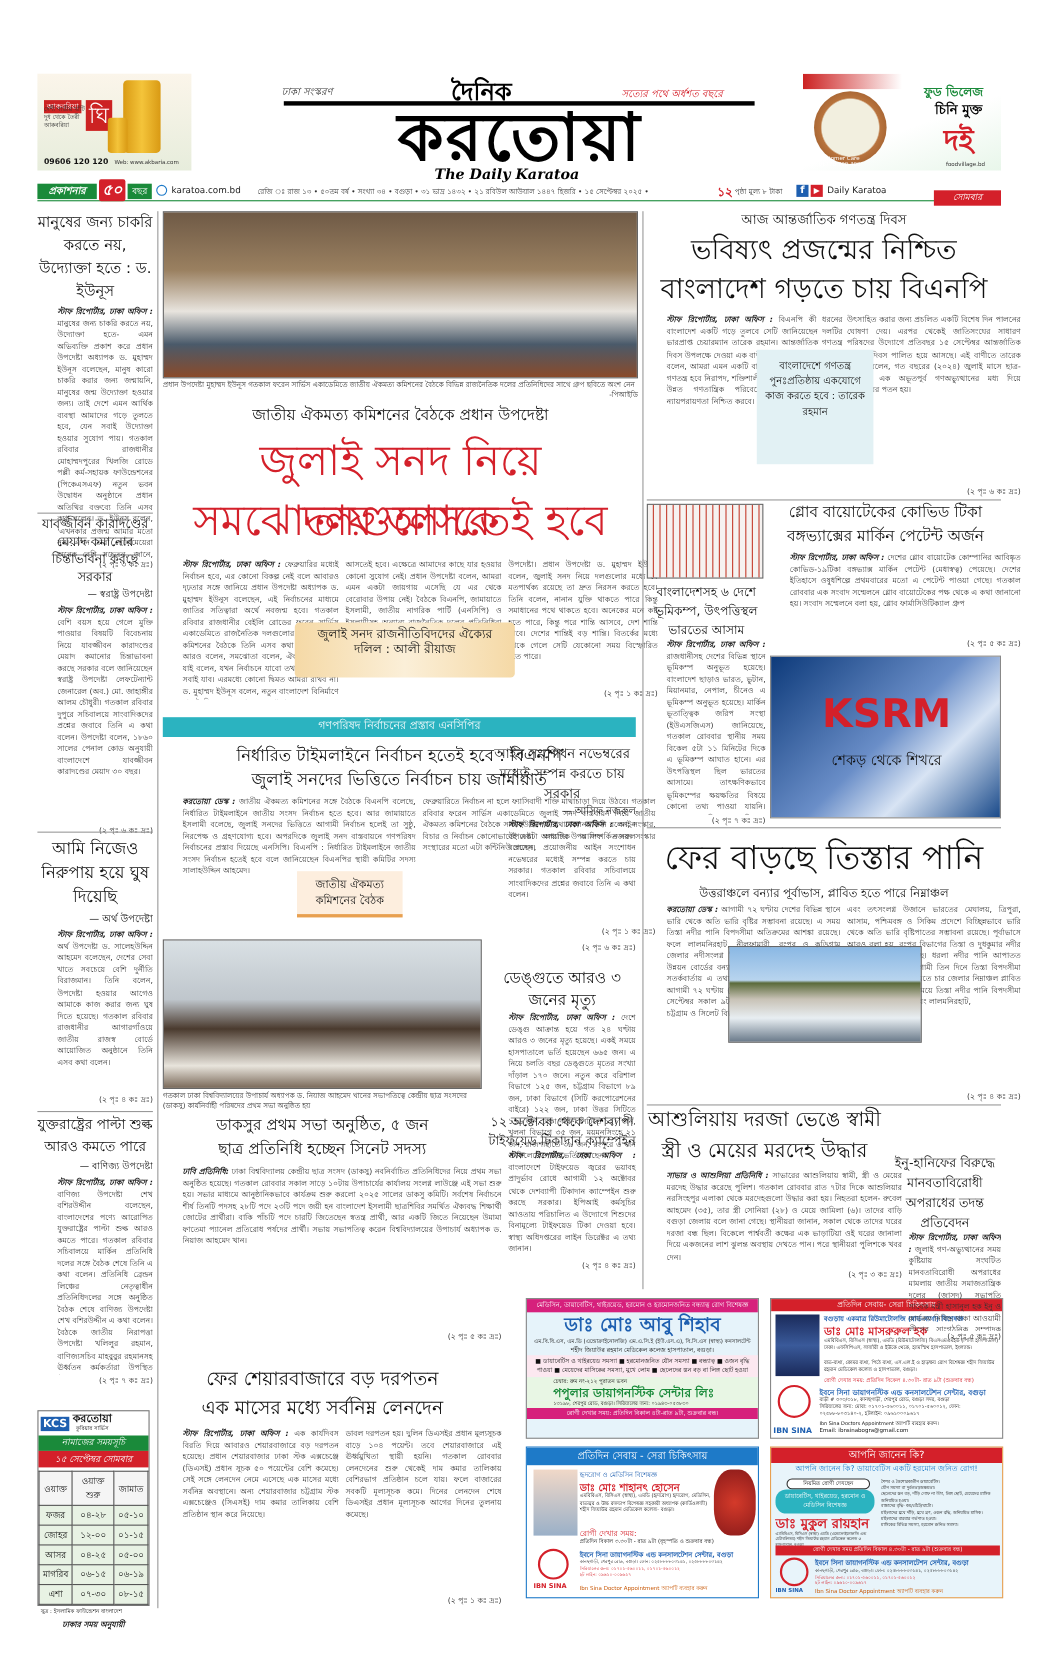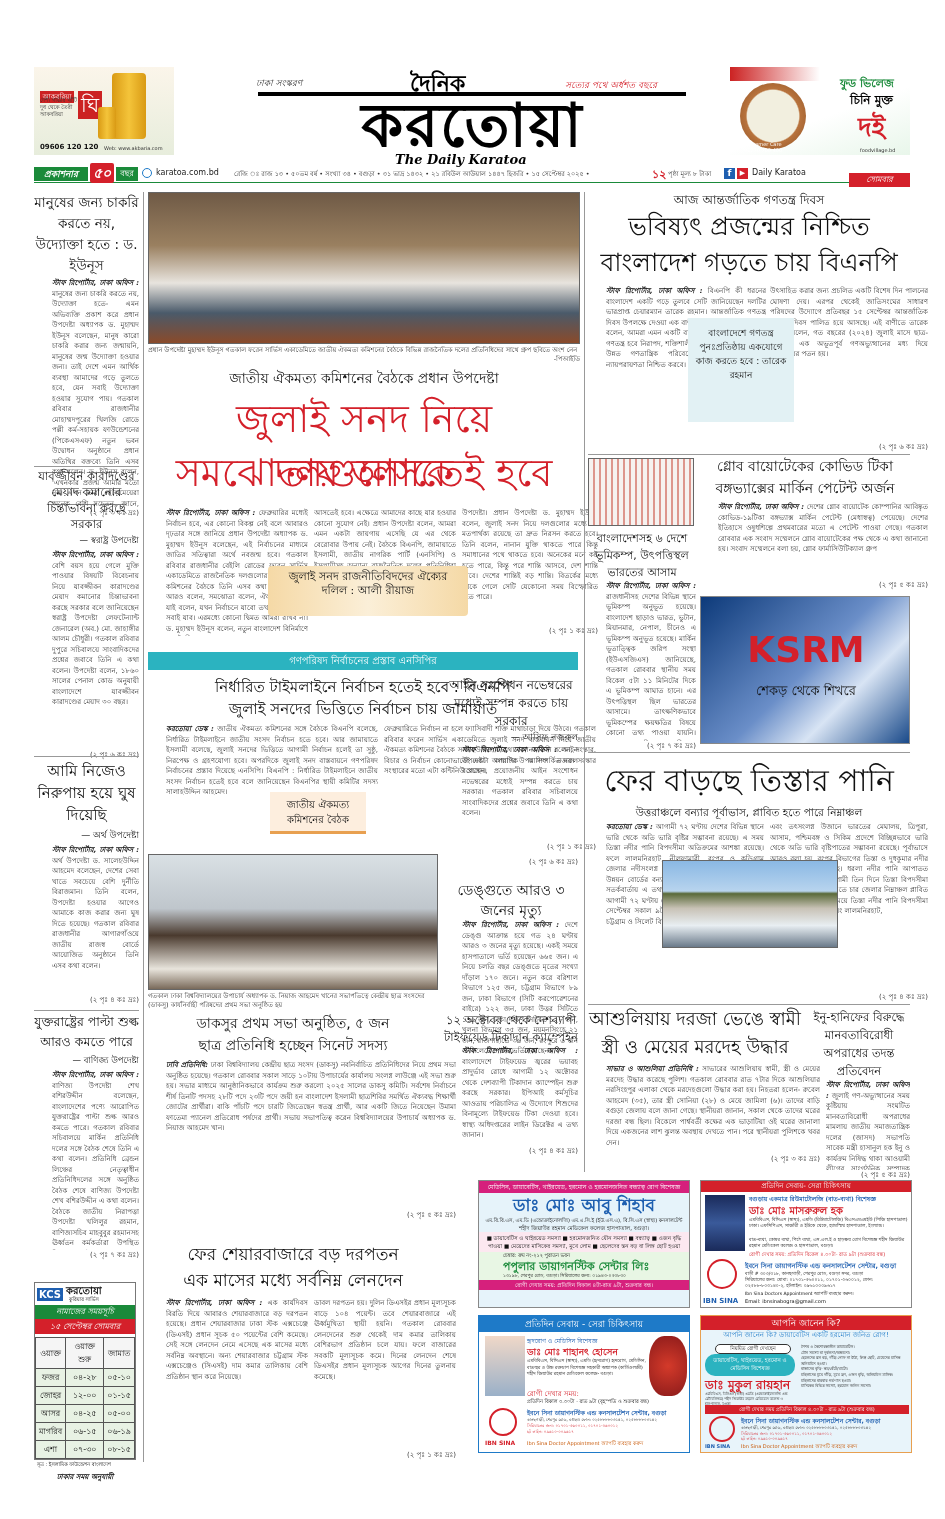--- a/index.html
+++ b/index.html
@@ -300,16 +300,16 @@
 <div class="abs photo" style="left:662px;top:860px;width:176px;height:88px;background:linear-gradient(180deg,#8ab8e4 0%,#b8d4ee 35%,#5a6a3a 38%,#c8c2b6 55%,#e8eef2 75%,#6a7a8a 100%);"></div>
 <div class="abs body-text" style="left:820px;top:992px;width:90px;text-align:right;">(২ পৃঃ ৪ কঃ দ্রঃ)</div>
 
 <div class="abs rule" style="left:588px;top:1004px;width:322px;height:1px;"></div>
 <div class="abs hl" style="left:588px;top:1006px;width:214px;font-size:18px;line-height:26px;">আশুলিয়ায় দরজা ভেঙে স্বামী</div>
 <div class="abs hl" style="left:588px;top:1034px;width:214px;font-size:18px;line-height:26px;">স্ত্রী ও মেয়ের মরদেহ উদ্ধার</div>
 <div class="abs body-text" style="left:588px;top:1064px;width:214px;height:90px;"><span class="byline">সাভার ও আশুলিয়া প্রতিনিধি :</span> <span>সাভারের আশুলিয়ায় স্বামী, স্ত্রী ও মেয়ের মরদেহ উদ্ধার করেছে পুলিশ। গতকাল রোববার রাত ৭টার দিকে আশুলিয়ার নরসিংহপুর এলাকা থেকে মরদেহগুলো উদ্ধার করা হয়। নিহতরা হলেন- রুবেল আহমেদ (৩৫), তার স্ত্রী সোনিয়া (২৮) ও মেয়ে জামিলা (৬)। তাদের বাড়ি বগুড়া জেলায় বলে জানা গেছে। স্থানীয়রা জানান, সকাল থেকে তাদের ঘরের দরজা বন্ধ ছিল। বিকেলে পার্শ্ববর্তী কক্ষের এক ভাড়াটিয়া ওই ঘরের জানালা দিয়ে একজনের লাশ ঝুলন্ত অবস্থায় দেখতে পান। পরে স্থানীয়রা পুলিশকে খবর দেন।</span></div>
 <div class="abs body-text" style="left:720px;top:1154px;width:82px;text-align:right;">(২ পৃঃ ৩ কঃ দ্রঃ)</div>
 
 <div class="abs" style="left:808px;top:1008px;width:102px;">
-  <div class="hl" style="font-size:11.5px;line-height:18px;">ইনু-হানিফের বিরুদ্ধে মানবতাবিরোধী অপরাধের তদন্ত প্রতিবেদন</div>
+  <div class="hl" style="font-size:11.5px;line-height:18px;margin-top:40px;">ইনু-হানিফের বিরুদ্ধে মানবতাবিরোধী অপরাধের তদন্ত প্রতিবেদন</div>
   <div class="body-text" style="height:90px;"><span class="byline">স্টাফ রিপোর্টার, ঢাকা অফিস :</span> <span>জুলাই গণ-অভ্যুত্থানের সময় কুষ্টিয়ায় সংঘটিত মানবতাবিরোধী অপরাধের মামলায় জাতীয় সমাজতান্ত্রিক দলের (জাসদ) সভাপতি সাবেক মন্ত্রী হাসানুল হক ইনু ও কার্যক্রম নিষিদ্ধ থাকা আওয়ামী লীগের সাংগঠনিক সম্পাদক মাহবুবউল আলম হানিফসহ ৭ জনের বিরুদ্ধে তদন্ত প্রতিবেদন জমা দেওয়া হয়েছে।</span></div>
   <div class="body-text" style="text-align:right;">(২ পৃঃ ৫ কঃ দ্রঃ)</div>
 </div>
 
 </body></html>

